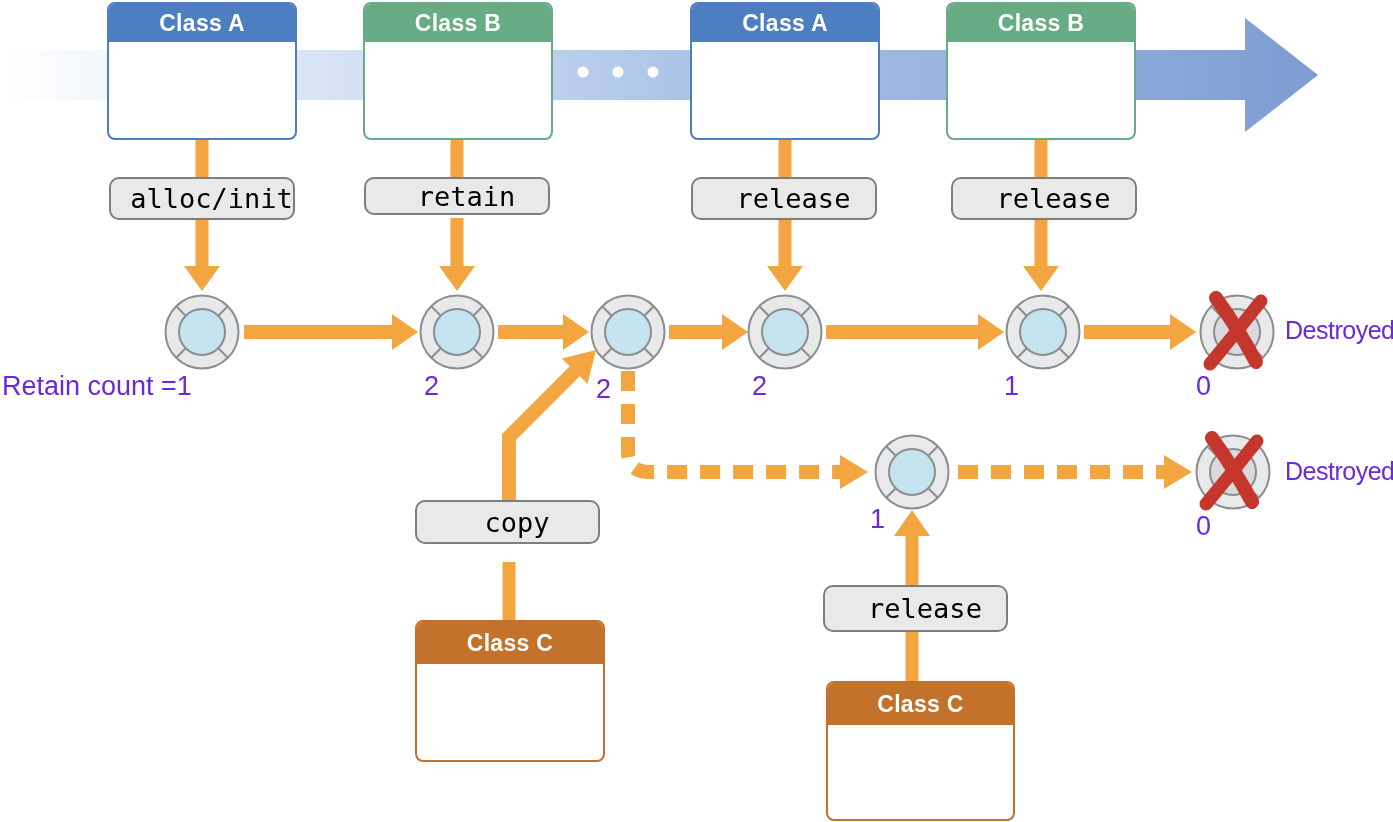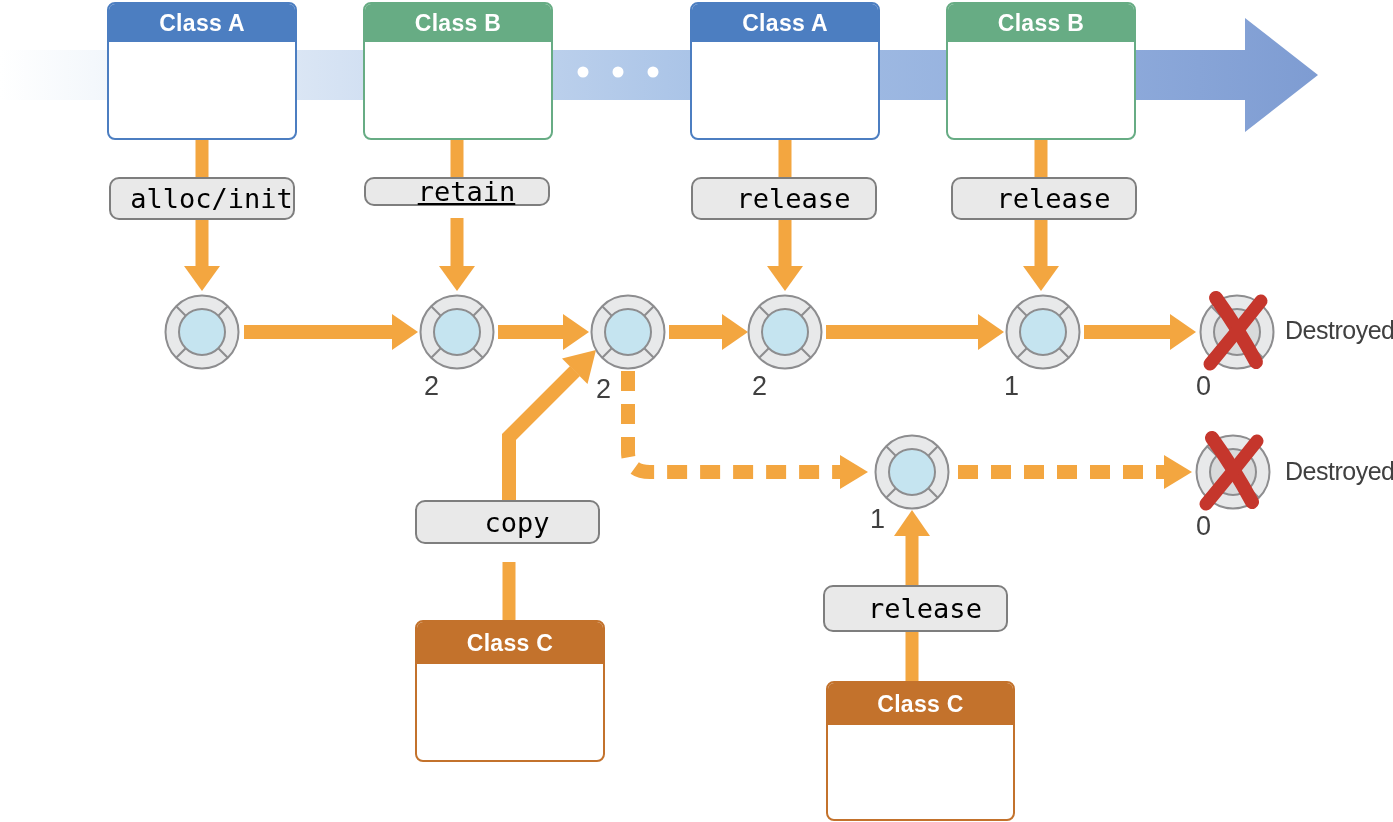--- a/index.html
+++ b/index.html
@@ -42,21 +42,21 @@
     border:2px solid #7E7E7E;
     border-radius:10px;
     display:flex;align-items:center;justify-content:center;
     font-family:"DejaVu Sans Mono",monospace;
     font-size:27px;color:#000;padding-left:19px;
   }
 
   
   .lbl{
     position:absolute;z-index:2;
-    color:#404040;
+    color:#6d28d9;
     font-size:27px;
     white-space:nowrap;
   }
   .destroyed{
     font-size:25px;
     letter-spacing:-0.5px;
   }
 </style>
 </head>
 <body>
@@ -199,26 +199,27 @@
   </div>
 
   <div class="class-box theme-orange" style="left:415px;top:620px;width:190px;height:142px;--hdr:42px;">
     <div class="hdr" style="height:42px;">Class C</div>
   </div>
   <div class="class-box theme-orange" style="left:826px;top:681px;width:189px;height:140px;">
     <div class="hdr" style="height:42px;">Class C</div>
   </div>
 
   <div class="pill" style="left:109px;top:177px;width:186px;height:43px;">alloc/init</div>
-  <div class="pill" style="left:364px;top:177px;width:186px;height:29px;text-decoration:underline;">retain</div>
+  <div class="pill" style="left:364px;top:177px;width:186px;height:38px;">retain</div>
   <div class="pill" style="left:691px;top:177px;width:186px;height:43px;">release</div>
   <div class="pill" style="left:951px;top:177px;width:186px;height:43px;">release</div>
   <div class="pill" style="left:415px;top:500px;width:185px;height:44px;">copy</div>
   <div class="pill" style="left:823px;top:585px;width:185px;height:47px;">release</div>
 
+  <div class="lbl" style="left:2px;top:371px;">Retain count =1</div>
   <div class="lbl" style="left:424px;top:371px;">2</div>
   <div class="lbl" style="left:596px;top:374px;">2</div>
   <div class="lbl" style="left:752px;top:371px;">2</div>
   <div class="lbl" style="left:1004px;top:371px;">1</div>
   <div class="lbl" style="left:1196px;top:371px;">0</div>
 
   <div class="lbl" style="left:870px;top:504px;">1</div>
   <div class="lbl" style="left:1196px;top:511px;">0</div>
 
   <div class="lbl destroyed" style="left:1285px;top:316px;">Destroyed</div>

